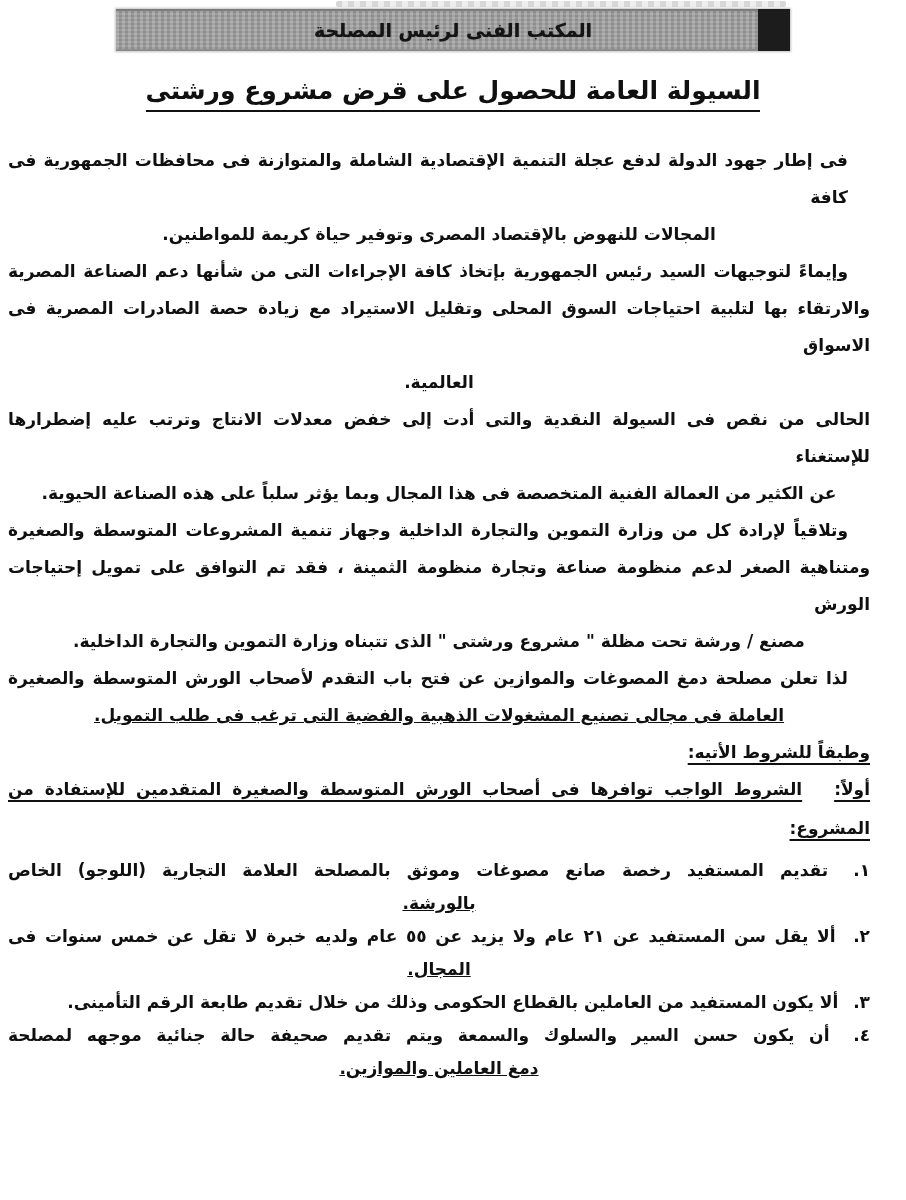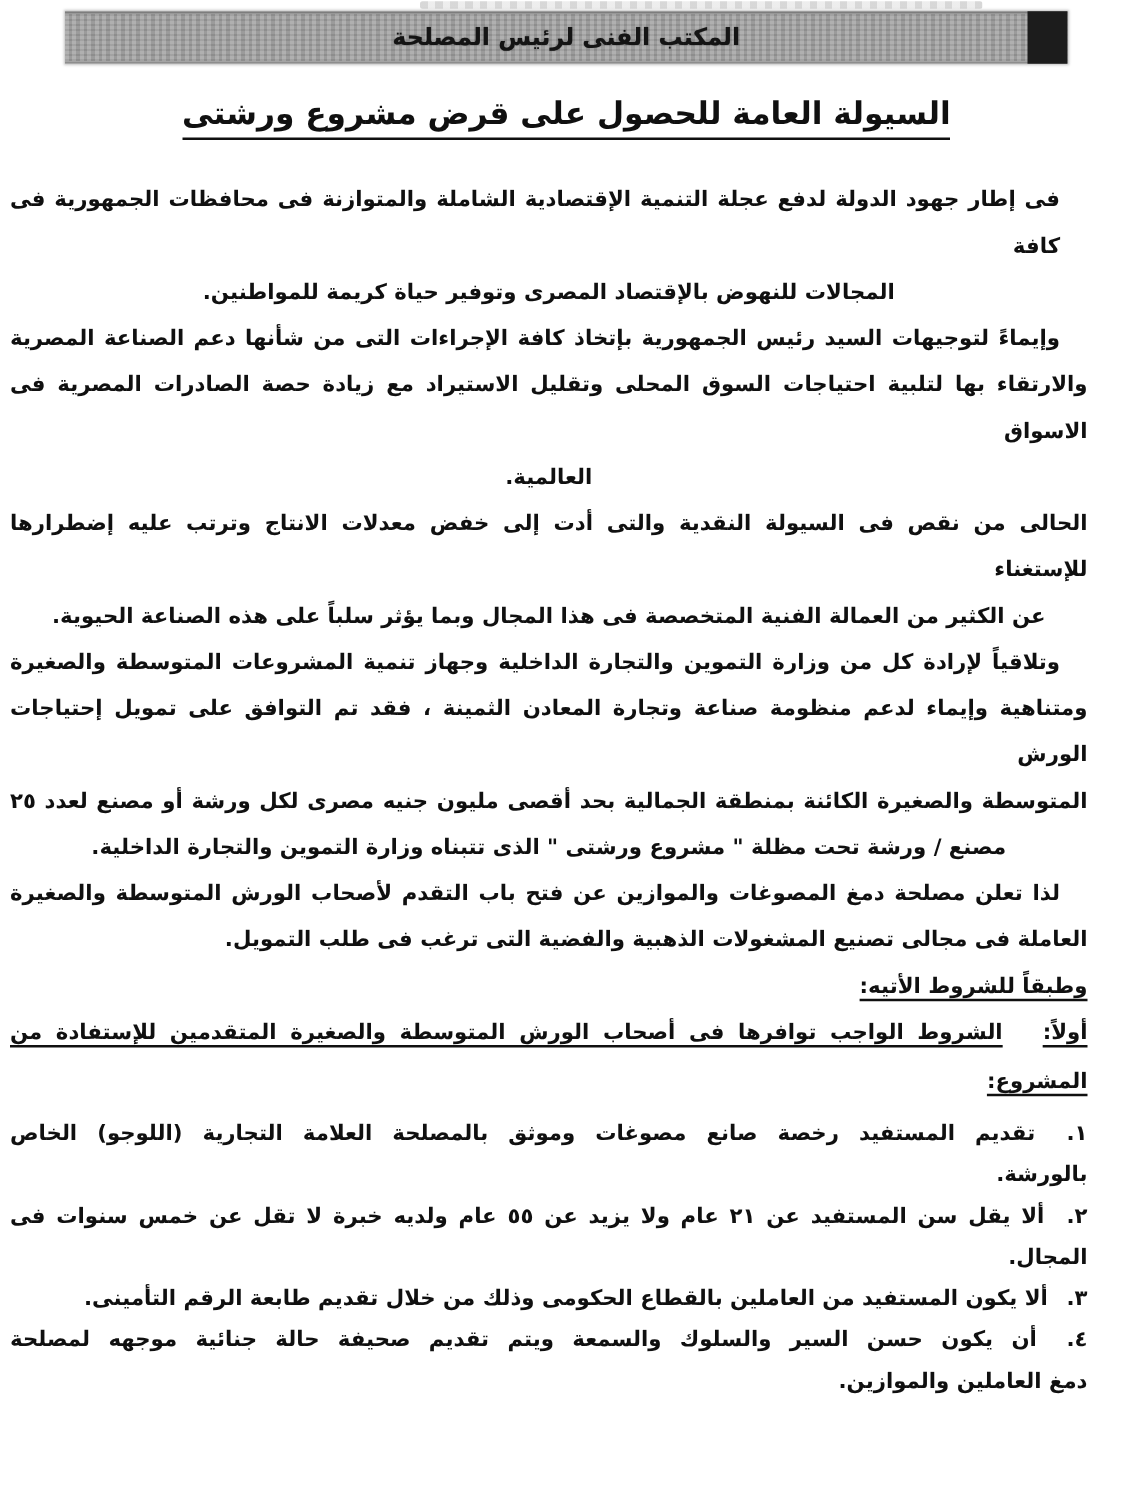--- a/index.html
+++ b/index.html
@@ -9,21 +9,21 @@
     font-weight:700;color:#101010;direction:rtl;
   }
   
   .smudge{
     position:absolute;top:1px;right:120px;width:450px;height:6px;
     background:repeating-linear-gradient(90deg,#c2c2c2 0 6px,#e4e4e4 6px 12px);
     opacity:.65;border-radius:2px;
   }
   
   .banner{
-    position:relative;margin:9px auto 0 auto;width:802px;height:38px;
+    position:relative;margin:9px auto 0 auto;width:674px;height:38px;
     background:
       repeating-linear-gradient(90deg,rgba(255,255,255,.10) 0 3px,rgba(0,0,0,.07) 3px 6px),
       repeating-linear-gradient(0deg,#989898 0 2px,#a7a7a7 2px 4px);
     border-top:2px solid #7d7d7d;border-bottom:2px solid #8d8d8d;
     box-shadow:0 0 2px 1px rgba(120,120,120,.45);
     display:flex;align-items:center;justify-content:center;
   }
   .banner::after{ 
     content:"";position:absolute;left:auto;right:0;top:-2px;bottom:-2px;width:32px;
     background:#1c1c1c;
@@ -38,21 +38,21 @@
   .doc-title span{
     border-bottom:2.5px solid #101010;padding-bottom:5px;
   }
   .body-text{
     margin-top:37px;padding:0 36px 0 8px;font-size:17px;
   }
   .ln{line-height:37px;min-height:37px;}
   .jf{text-align:justify;text-align-last:justify;}
   .lt{text-align:center;}
   .rt{text-align:right;}
-  .ct{}
+  .ct{text-align:center;text-decoration:underline;}
   .ind{padding-right:22px;}
   .intro-line{text-align:right;line-height:37px;}
   .intro-line span{text-decoration:underline;text-decoration-thickness:2px;text-underline-offset:5px;}
   .section-head{display:flex;align-items:flex-start;line-height:37px;}
   .section-label{
     flex:0 0 auto;margin-left:32px;
     text-decoration:underline;text-decoration-thickness:2px;text-underline-offset:5px;
   }
   .section-heading{flex:1 1 auto;text-align:justify;text-align-last:justify;}
   .section-heading span, .section-heading-2 span{
@@ -89,22 +89,21 @@
     <div class="ln lt">العالمية.</div>
   </div>
 
   <div class="para">
     <div class="ln jf">الحالى من نقص فى السيولة النقدية والتى أدت إلى خفض معدلات الانتاج وترتب عليه إضطرارها للإستغناء</div>
     <div class="ln lt">عن الكثير من العمالة الفنية المتخصصة فى هذا المجال وبما يؤثر سلباً على هذه الصناعة الحيوية.</div>
   </div>
 
   <div class="para">
     <div class="ln jf ind">وتلاقياً لإرادة كل من وزارة التموين والتجارة الداخلية وجهاز تنمية المشروعات المتوسطة والصغيرة</div>
-    <div class="ln jf">ومتناهية وإيماء لدعم منظومة صناعة وتجارة المعادن الثمينة ، فقد تم التوافق على تمويل إحتياجات الورش</div>
-    <div class="ln jf">المتوسطة والصغيرة الكائنة بمنطقة الجمالية بحد أقصى مليون جنيه مصرى لكل ورشة أو مصنع لعدد ٢٥</div>
+    <div class="ln jf">ومتناهية الصغر لدعم منظومة صناعة وتجارة منظومة الثمينة ، فقد تم التوافق على تمويل إحتياجات الورش</div>
     <div class="ln lt">مصنع / ورشة تحت مظلة " مشروع ورشتى " الذى تتبناه وزارة التموين والتجارة الداخلية.</div>
   </div>
 
   <div class="para">
     <div class="ln jf ind">لذا تعلن مصلحة دمغ المصوغات والموازين عن فتح باب التقدم لأصحاب الورش المتوسطة والصغيرة</div>
     <div class="ln ct">العاملة فى مجالى تصنيع المشغولات الذهبية والفضية التى ترغب فى طلب التمويل.</div>
   </div>
 
   <div class="intro-line">
     <span>وطبقاً للشروط الأتيه:</span>

